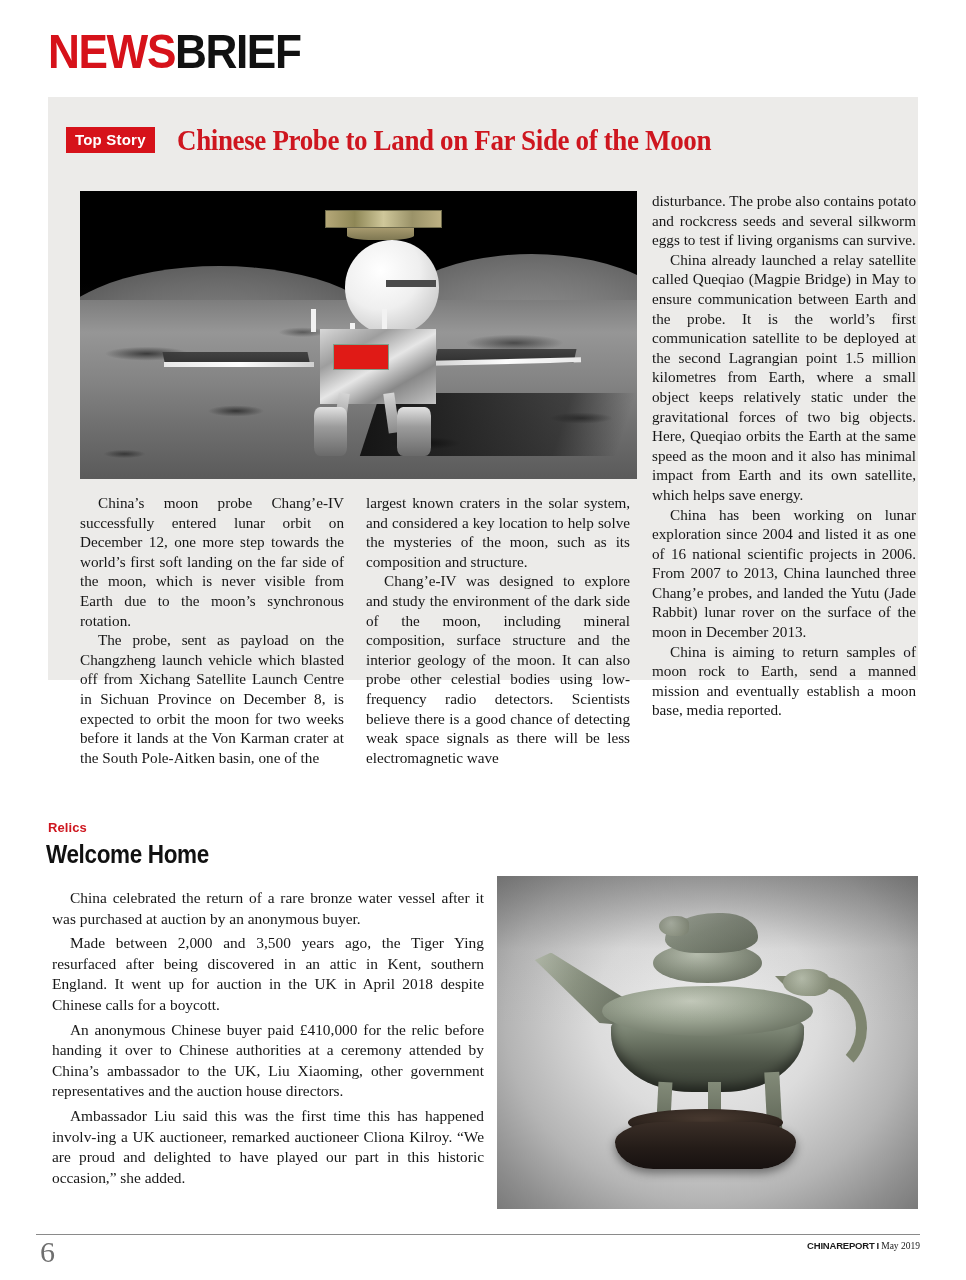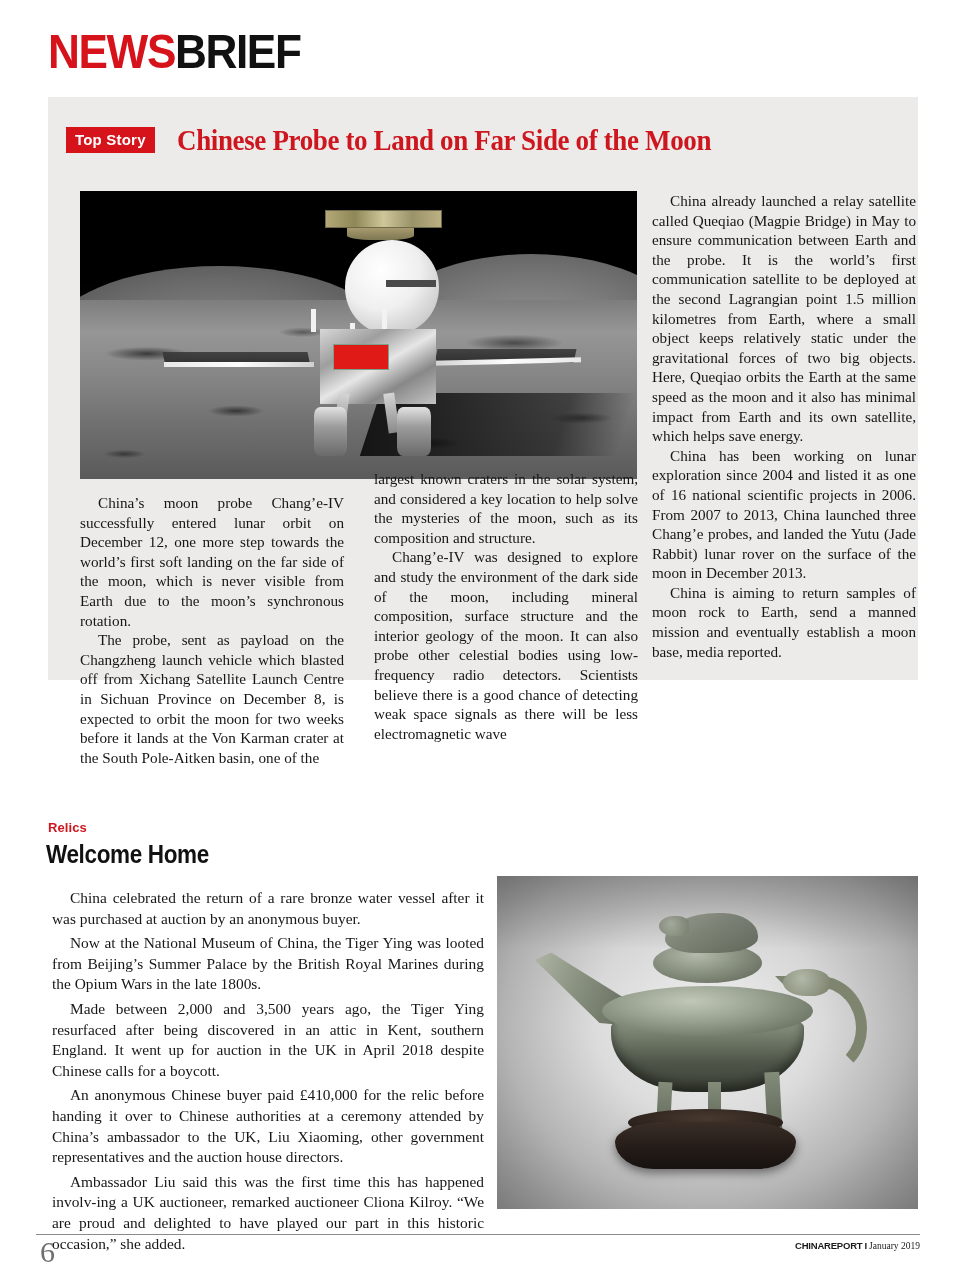--- a/index.html
+++ b/index.html
@@ -213,21 +213,21 @@
     line-height: 19.6px;
     color: #161616;
     text-align: justify;
     text-justify: inter-word;
     hyphens: none;
   }
   .col p { text-indent: 18px; margin: 0; }
   .col p.no-indent { text-indent: 0; }
 
   .col-1 { left: 0px;   top: 396px; width: 264px; }
-  .col-2 { left: 286px; top: 372px; width: 264px; margin-left: 8px; }
+  .col-2 { left: 286px; top: 396px; width: 264px; }
   .col-3 { left: 572px; top: 94px;  width: 264px; }
 
   
   .relics-kicker {
     position: absolute;
     left: 48px;
     top: 820px;
     font-family: "Liberation Sans", sans-serif;
     font-weight: bold;
     font-size: 13px;
@@ -429,34 +429,34 @@
         <p>China’s moon probe Chang’e-IV successfully entered lunar orbit on December 12, one more step towards the world’s first soft landing on the far side of the moon, which is never visible from Earth due to the moon’s synchronous rotation.</p>
         <p>The probe, sent as payload on the Changzheng launch vehicle which blasted off from Xichang Satellite Launch Centre in Sichuan Province on December 8, is expected to orbit the moon for two weeks before it lands at the Von Karman crater at the South Pole-Aitken basin, one of the</p>
       </div>
 
       <div class="col col-2">
         <p class="no-indent">largest known craters in the solar system, and considered a key location to help solve the mysteries of the moon, such as its composition and structure.</p>
         <p>Chang’e-IV was designed to explore and study the environment of the dark side of the moon, including mineral composition, surface structure and the interior geology of the moon. It can also probe other celestial bodies using low-frequency radio detectors. Scientists believe there is a good chance of detecting weak space signals as there will be less electromagnetic wave</p>
       </div>
 
       <div class="col col-3">
+        <p class="no-indent">disturbance. The probe also contains potato and rockcress seeds and several silkworm eggs to test if living organisms can survive.</p>
         <p>China already launched a relay satellite called Queqiao (Magpie Bridge) in May to ensure communication between Earth and the probe. It is the world’s first communication satellite to be deployed at the second Lagrangian point 1.5 million kilometres from Earth, where a small object keeps relatively static under the gravitational forces of two big objects. Here, Queqiao orbits the Earth at the same speed as the moon and it also has minimal impact from Earth and its own satellite, which helps save energy.</p>
         <p>China has been working on lunar exploration since 2004 and listed it as one of 16 national scientific projects in 2006. From 2007 to 2013, China launched three Chang’e probes, and landed the Yutu (Jade Rabbit) lunar rover on the surface of the moon in December 2013.</p>
         <p>China is aiming to return samples of moon rock to Earth, send a manned mission and eventually establish a moon base, media reported.</p>
       </div>
 
     </div>
   </div>
 
   <div class="relics-kicker">Relics</div>
   <div class="relics-headline">Welcome Home</div>
 
   <div class="relics-body">
     <p>China celebrated the return of a rare bronze water vessel after it was purchased at auction by an anonymous buyer.</p>
-    <p>Now at the National Museum of China, the Tiger Ying was looted from Beijing’s Summer Palace by the British Royal Marines during the Opium Wars in the late 1800s.</p>
     <p>Made between 2,000 and 3,500 years ago, the Tiger Ying resurfaced after being discovered in an attic in Kent, southern England. It went up for auction in the UK in April 2018 despite Chinese calls for a boycott.</p>
     <p>An anonymous Chinese buyer paid  £410,000 for the relic before handing it over to Chinese authorities at a ceremony attended by China’s ambassador to the UK, Liu Xiaoming, other government representatives and the auction house directors.</p>
     <p>Ambassador Liu said this was the first time this has happened involv-ing a UK auctioneer, remarked auctioneer Cliona Kilroy. “We are proud and delighted to have played our part in this historic occasion,” she added.</p>
   </div>
 
   <div class="ying-photo">
     <div class="yv-spout"></div>
     <div class="yv-handle"></div>
     <div class="yv-handle-knob"></div>
     <div class="yv-bowl"></div>
@@ -467,16 +467,16 @@
     <div class="yv-leg-l"></div>
     <div class="yv-leg-m"></div>
     <div class="yv-leg-r"></div>
     <div class="yv-stand-top"></div>
     <div class="yv-stand"></div>
   </div>
 
   <div class="footer-rule"></div>
   <div class="page-number">6</div>
   <div class="footer-right">
-    <span class="fr-brand">CHINAREPORT</span><span class="fr-sep">I</span><span class="fr-date">January 2019</span>
+    <span class="fr-brand">CHINAREPORT</span><span class="fr-sep">I</span><span class="fr-date">May 2019</span>
   </div>
 
 </div>
 
 </body></html>

